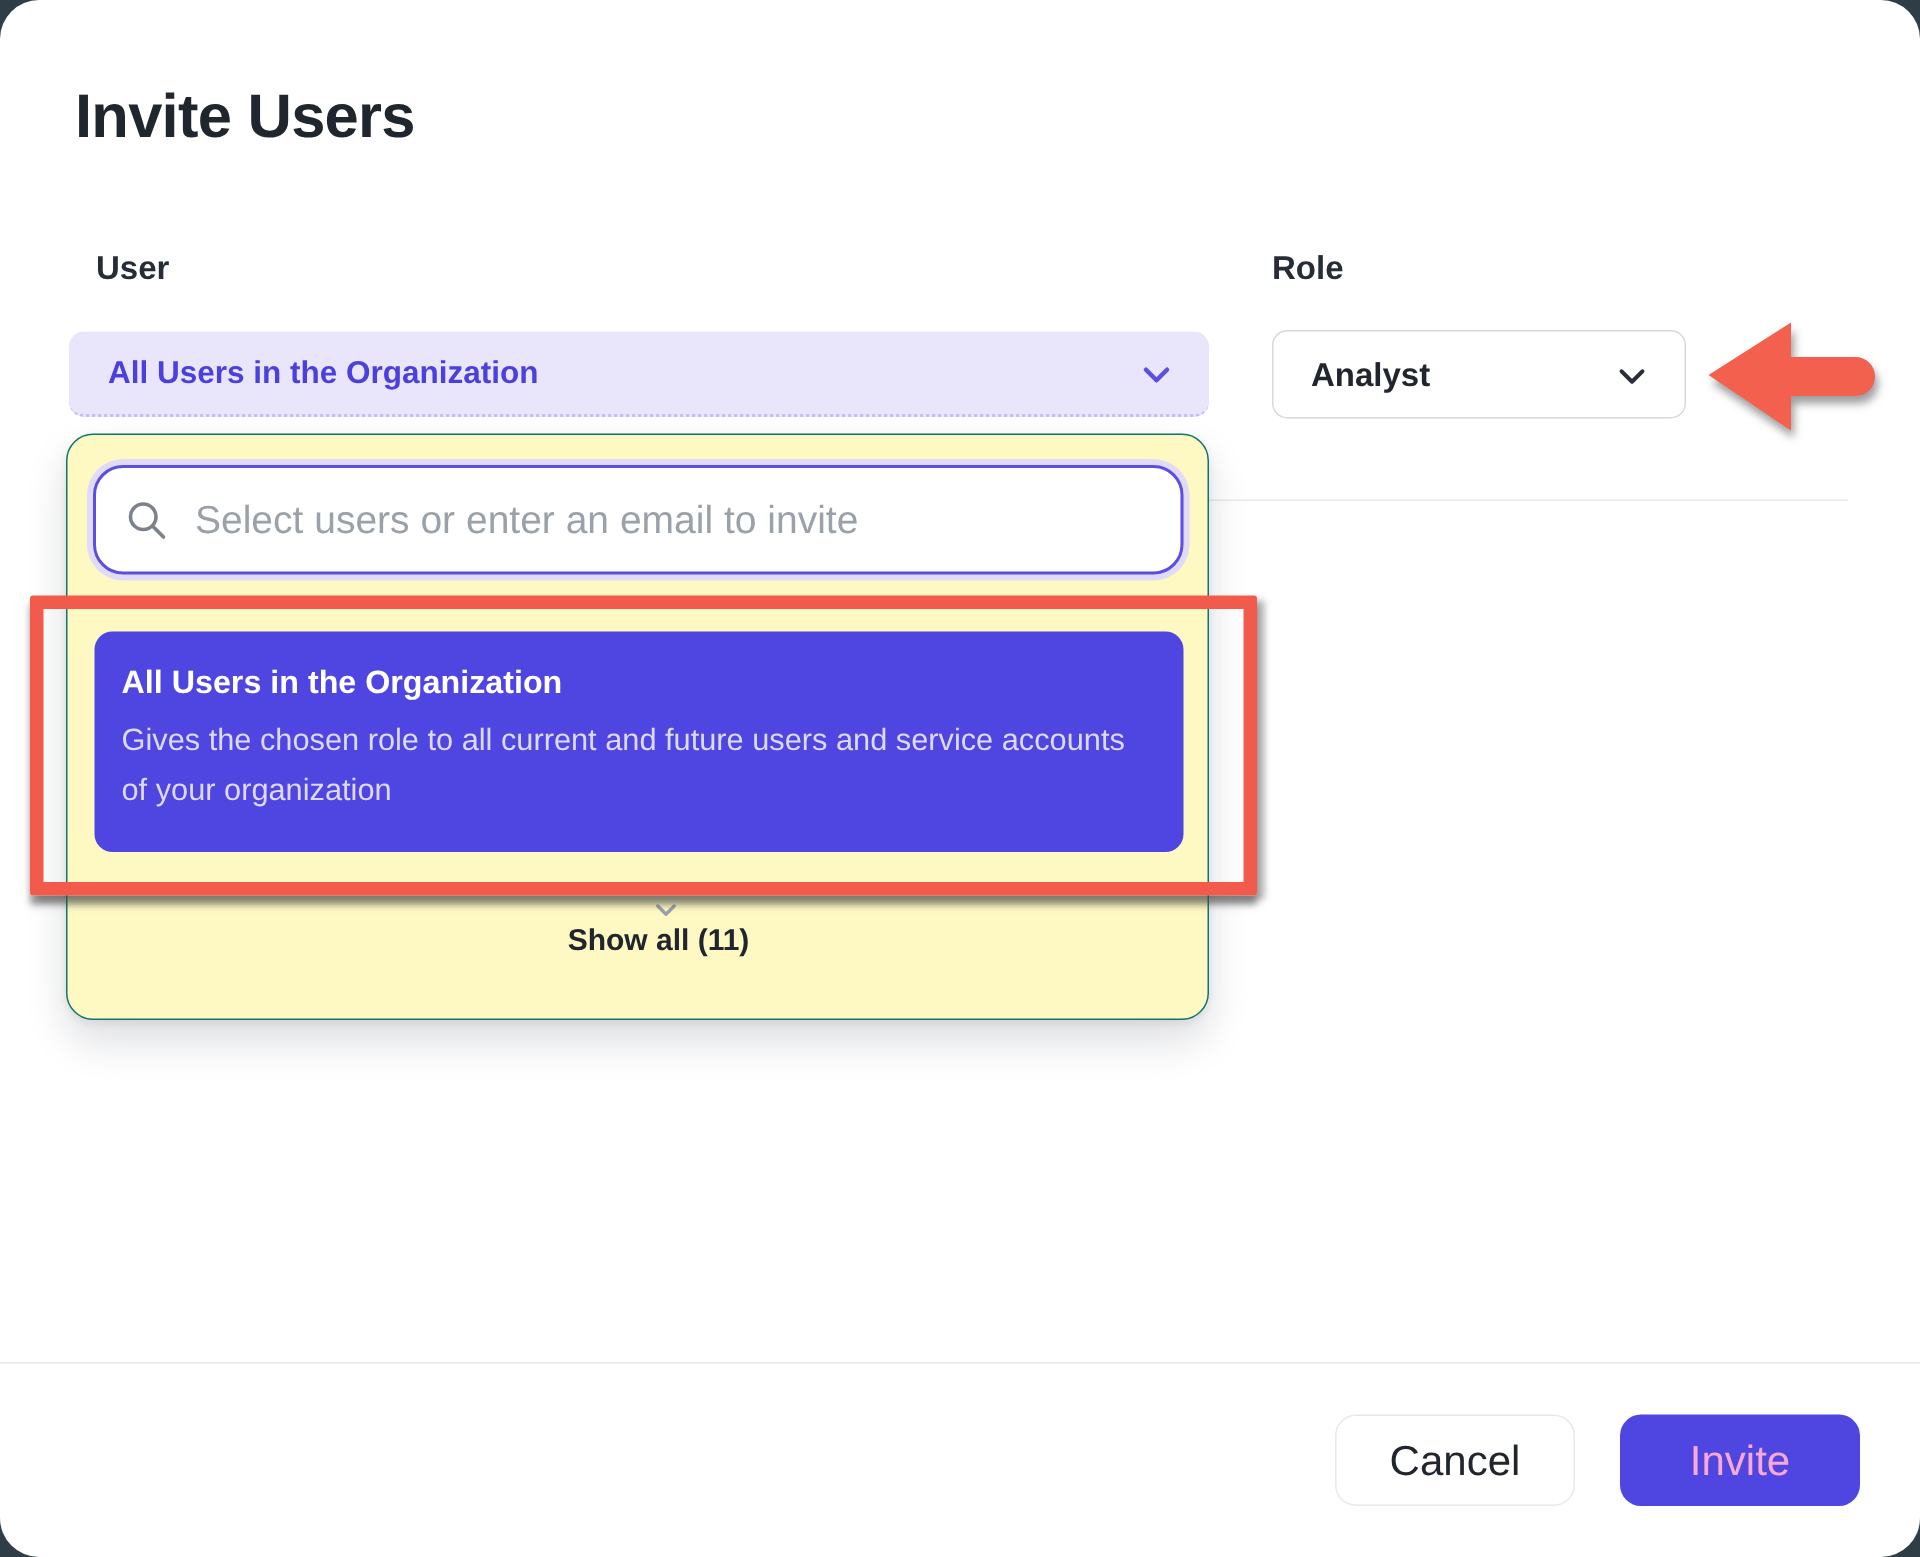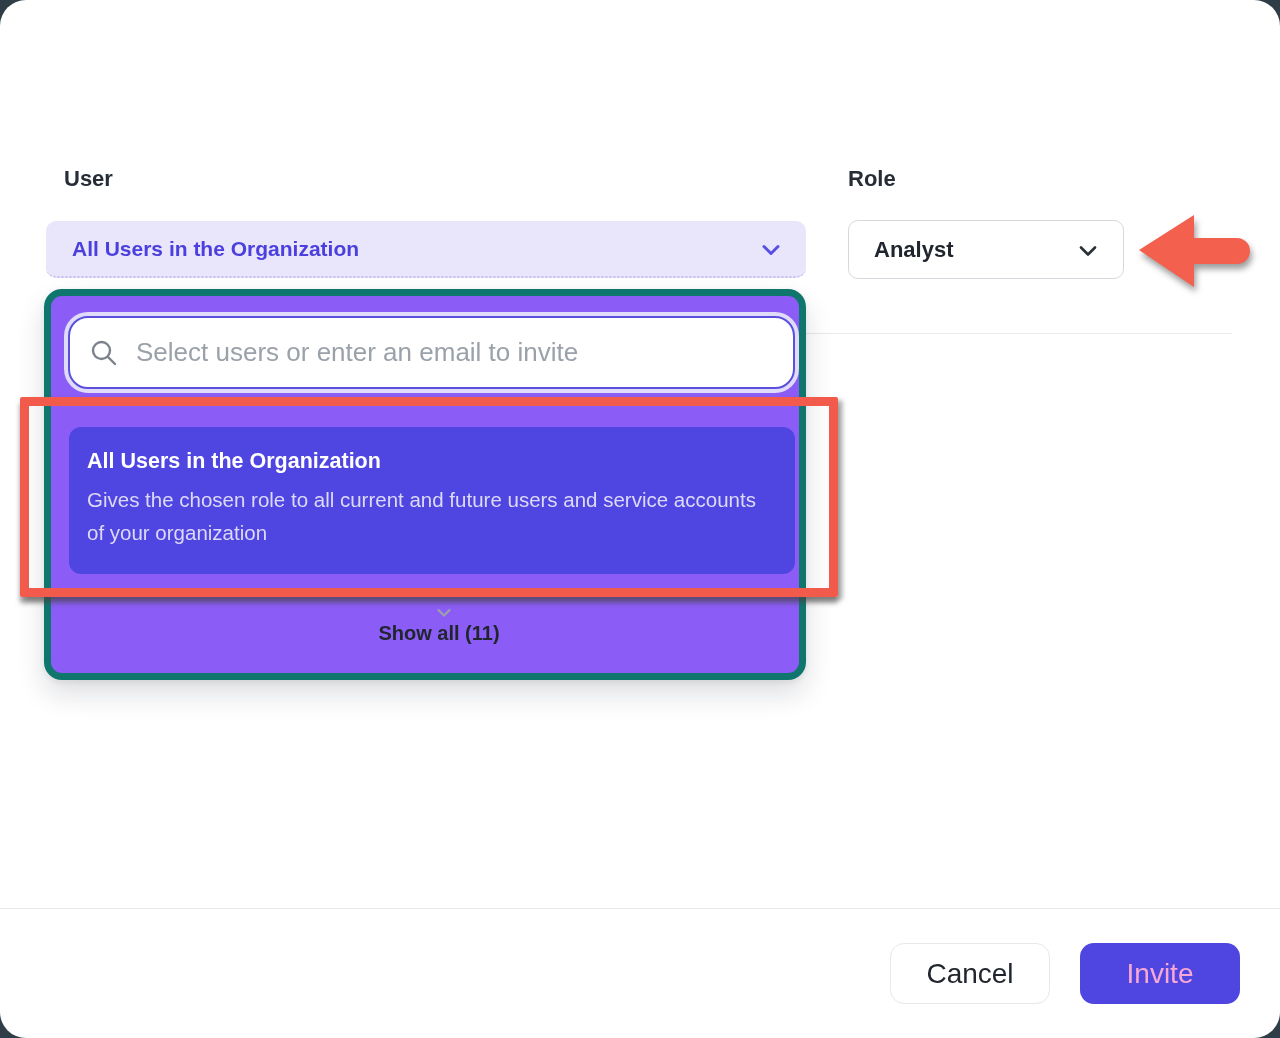--- a/index.html
+++ b/index.html
@@ -46,21 +46,21 @@
   }
   .role-select .chev{position:absolute;right:24px;top:19px;}
 
   .role-divider{
     position:absolute;left:48px;right:48px;top:333px;height:1px;background:#e7e9eb;z-index:1;
   }
 
   
   .dropdown-panel{
     position:absolute;left:44px;top:289px;width:762px;height:391px;
-    background:#8b5cf6;border:7px solid #0f766e;border-radius:18px;
+    background:#fef9c3;border:1px solid #0f766e;border-radius:18px;
     box-sizing:border-box;z-index:5;
     box-shadow:0 14px 28px rgba(16,24,40,0.14), 0 2px 6px rgba(16,24,40,0.08);
   }
   .search-box{
     position:absolute;left:17px;top:20px;width:727px;height:73px;
     border:2.5px solid #5b4fe0;border-radius:20px;background:#ffffff;
     box-sizing:border-box;display:flex;align-items:center;
     box-shadow:0 0 0 4px #dfdbf8;
   }
   .search-box .search-icon{margin-left:19px;flex:0 0 auto;display:flex;}
@@ -119,20 +119,21 @@
   }
   .btn-invite{
     left:1080px;background:var(--accent,#4f46e1);color:#f9a8d4;font-weight:500;
   }
 </style>
 </head>
 <body style="--accent: #4f46e1; --annotation: #f25a4b; --select-bg: #e9e6fb; background: rgb(47, 61, 70);">
 
 <div class="modal">
 
+  <div class="title">Invite Users</div>
 
   <div class="field-label label-user">User</div>
   <div class="field-label label-role">Role</div>
 
   <div class="user-select">
     <span class="value">All Users in the Organization</span>
     <span class="chev">
       <svg width="22" height="22" viewBox="0 0 22 22">
           <path d="M4 7.5 L11 14.5 L18 7.5" fill="none" stroke="#5a4ee3" stroke-width="3" stroke-linecap="round" stroke-linejoin="round"></path>
         </svg>

